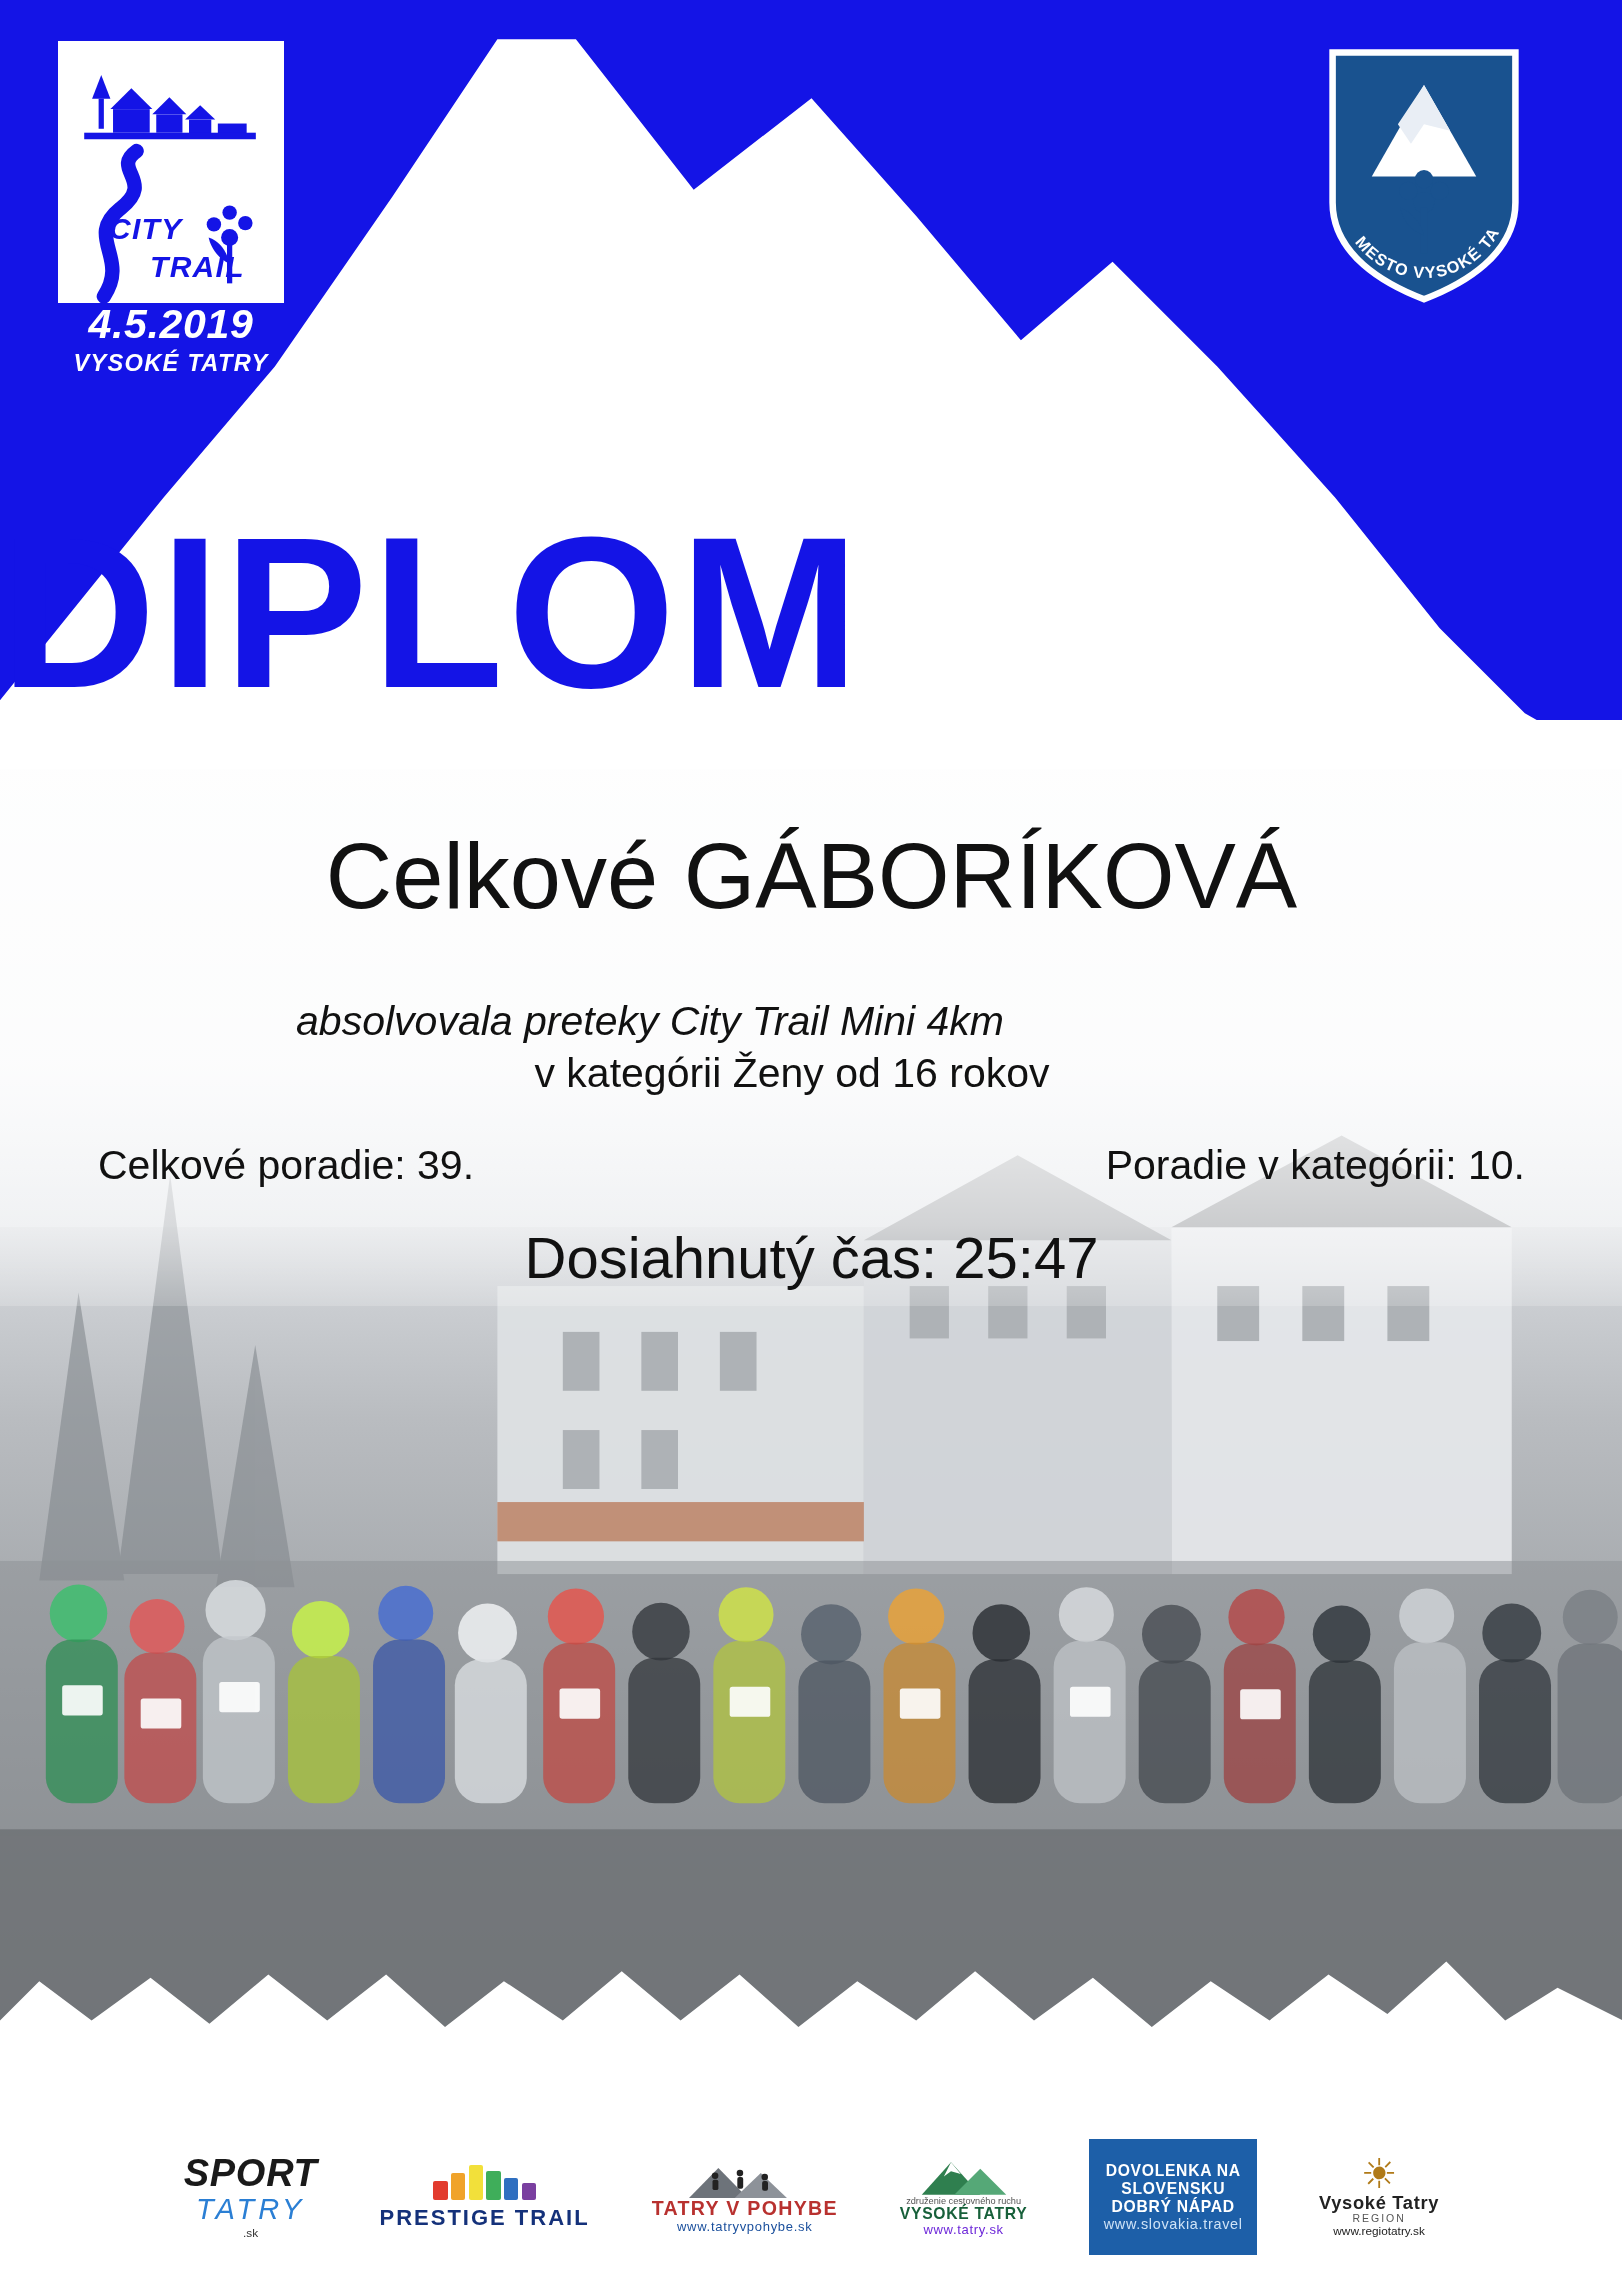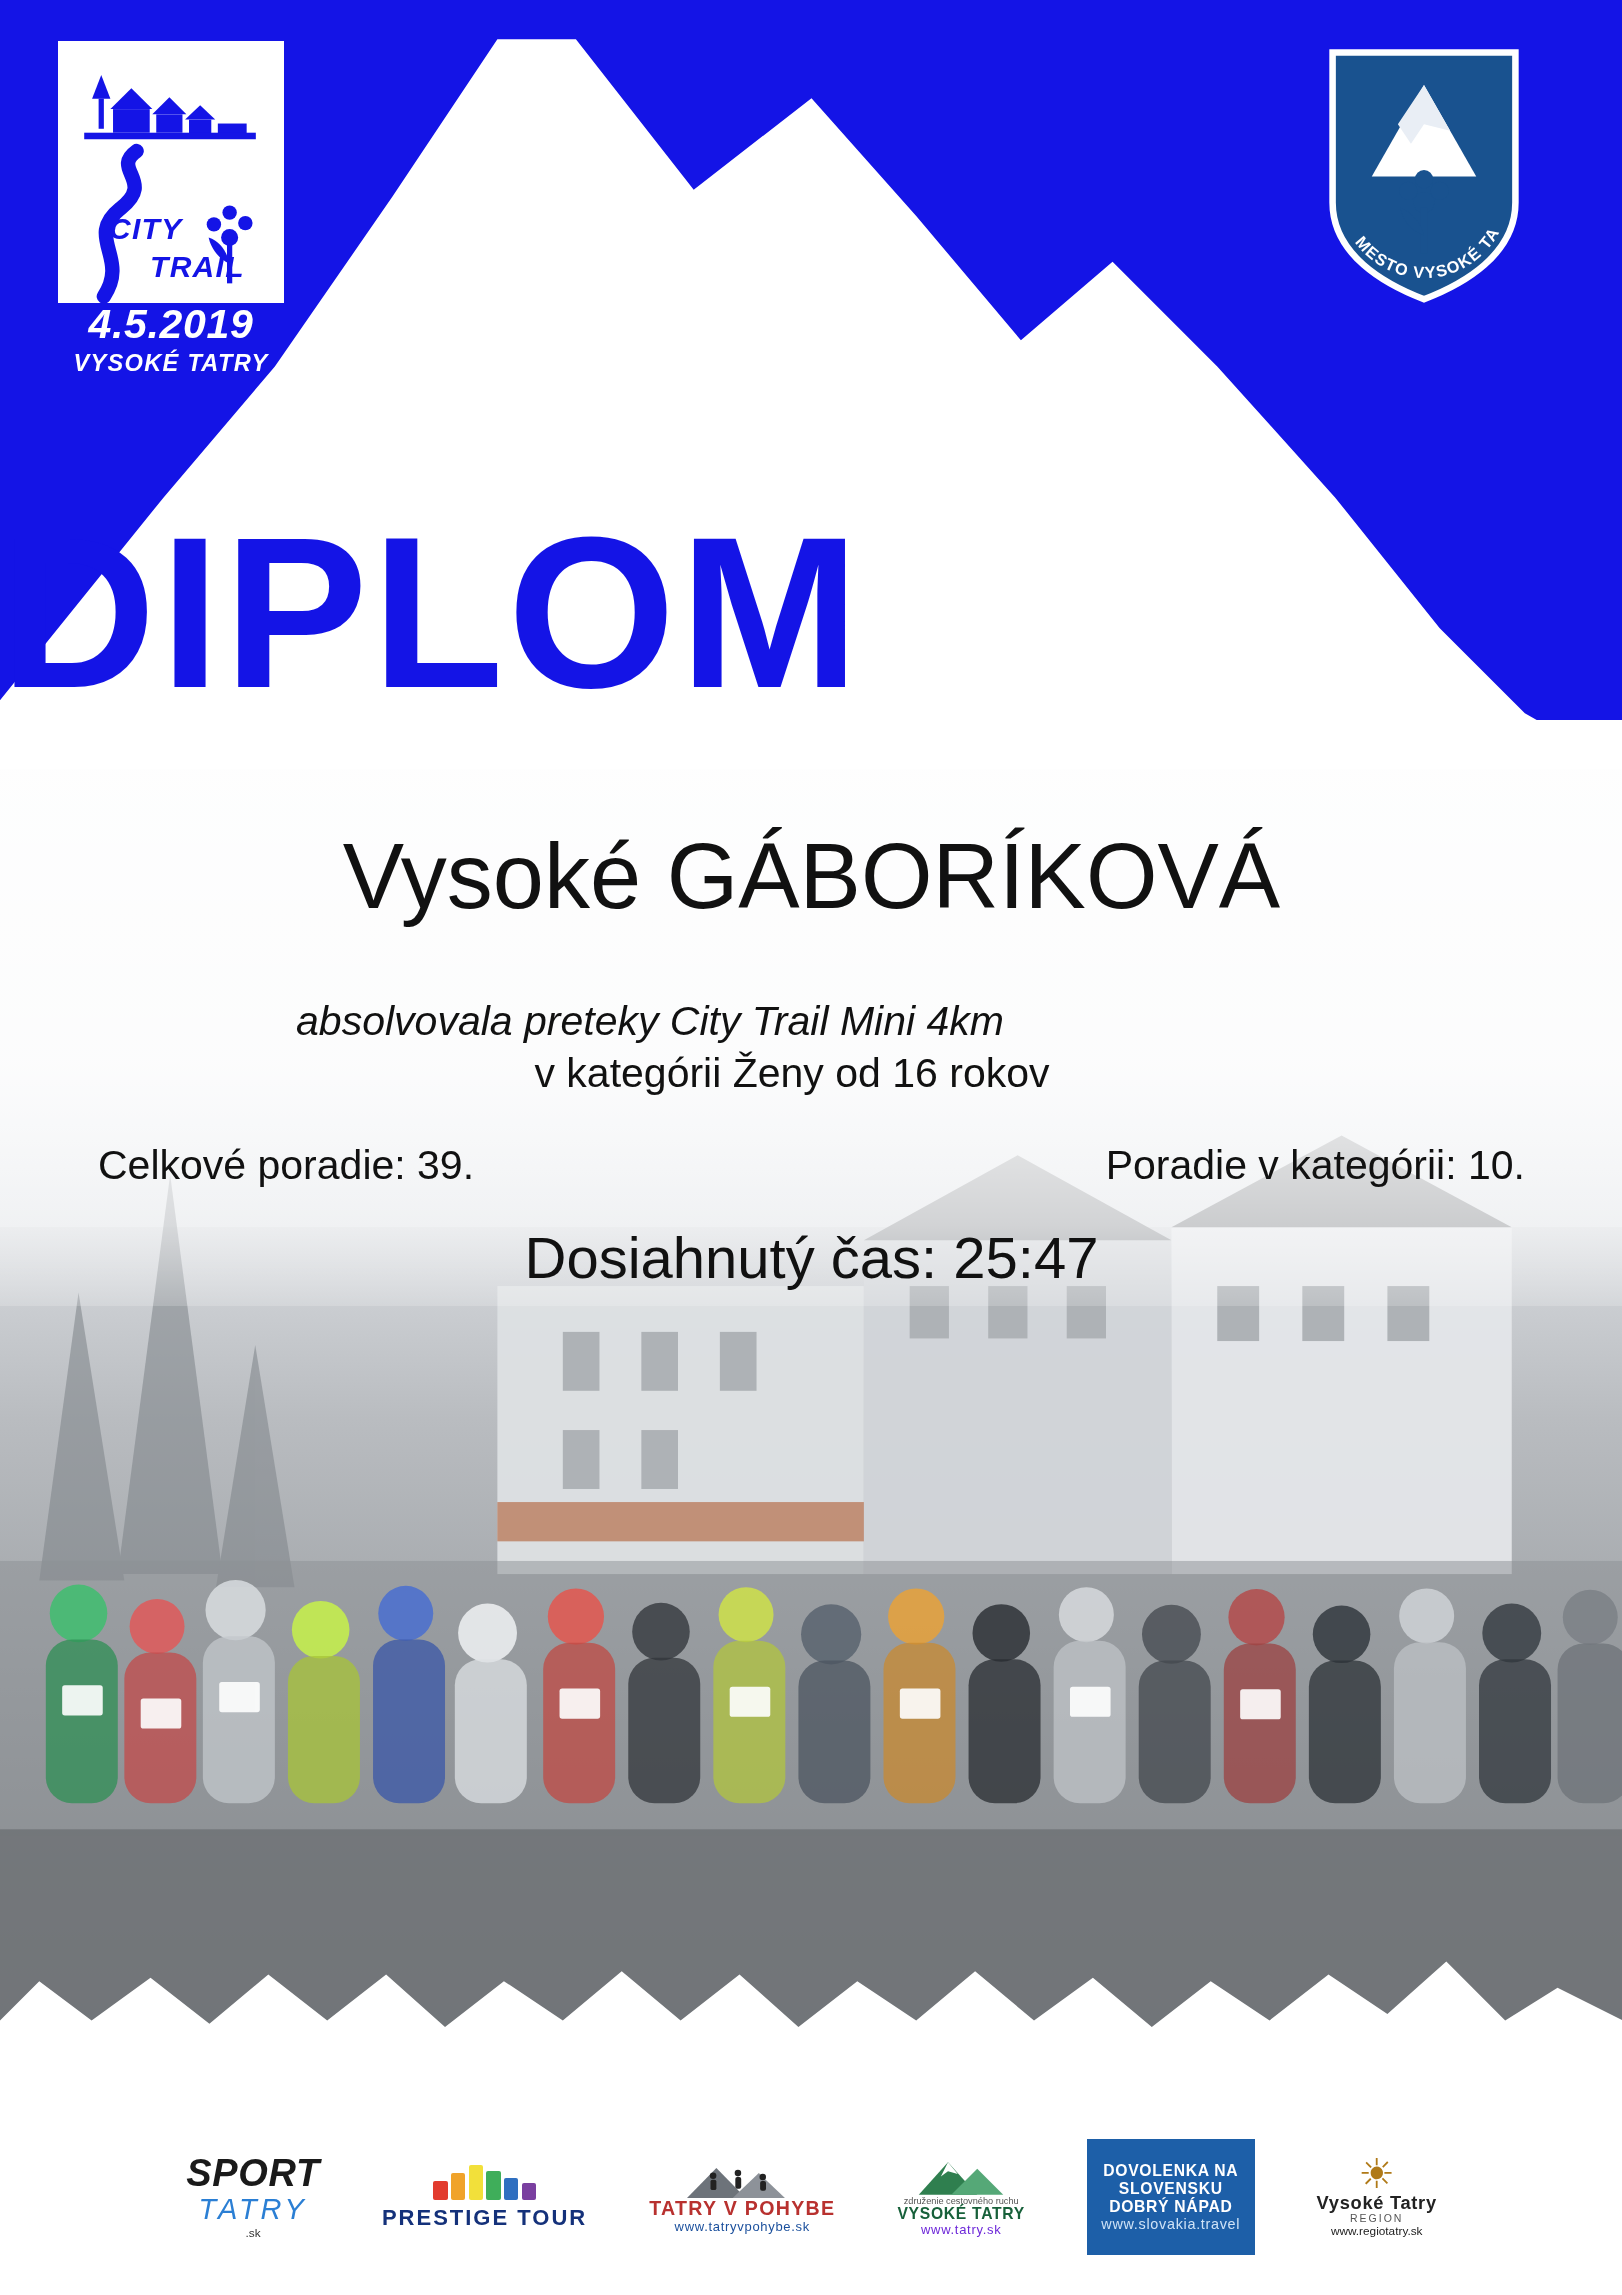--- a/index.html
+++ b/index.html
@@ -422,21 +422,21 @@
           <rect x="1895" y="1406" width="62" height="46" rx="4"></rect>
         </g>
       </g>
 
       <rect x="0" y="1620" width="2480" height="420" fill="#6e7276" opacity="0.85"></rect>
     </svg>
 
     <div class="wash"></div>
   </div>
 
-  <div class="name">Vysoké GÁBORÍKOVÁ</div>
+  <div class="name">Celkové GÁBORÍKOVÁ</div>
   <div class="sub1">absolvovala preteky City Trail Mini 4km</div>
   <div class="sub2">v kategórii Ženy od 16 rokov</div>
   <div class="rank-overall">Celkové poradie: 39.</div>
   <div class="rank-category">Poradie v kategórii: 10.</div>
   <div class="time">Dosiahnutý čas: 25:47</div>
 
   <div class="bottom-mtn">
     <svg viewBox="0 0 2480 420" preserveAspectRatio="none">
       <polygon fill="#ffffff" points="0,420 2480,420 2480,300
         2380,250 2300,300 2210,210 2120,290 2030,230 1940,300 1850,240 1760,310
@@ -456,21 +456,21 @@
 
     <div class="sponsor sp2">
       <div class="bars">
         <i style="height:19.6px;background:#e23b2e"></i>
         <i style="height:27.5px;background:#f0a32a"></i>
         <i style="height:35px;background:#f2e03a"></i>
         <i style="height:29px;background:#3fae5a"></i>
         <i style="height:22px;background:#2f6fc0"></i>
         <i style="height:17px;background:#7a3fa0"></i>
       </div>
-      <div class="sp-title">PRESTIGE TOUR</div>
+      <div class="sp-title">PRESTIGE TRAIL</div>
     </div>
 
     <div class="sponsor sp3">
       <svg width="111" height="38" viewBox="0 0 170 58">
         <polygon points="0,58 45,12 90,58" fill="#6d737a"></polygon>
         <polygon points="70,58 110,20 150,58" fill="#8d9299"></polygon>
         <g fill="#222">
           <circle cx="40" cy="24" r="5"></circle>
             <rect x="36" y="30" width="9" height="16" rx="3"></rect>
           <circle cx="78" cy="20" r="5"></circle>

